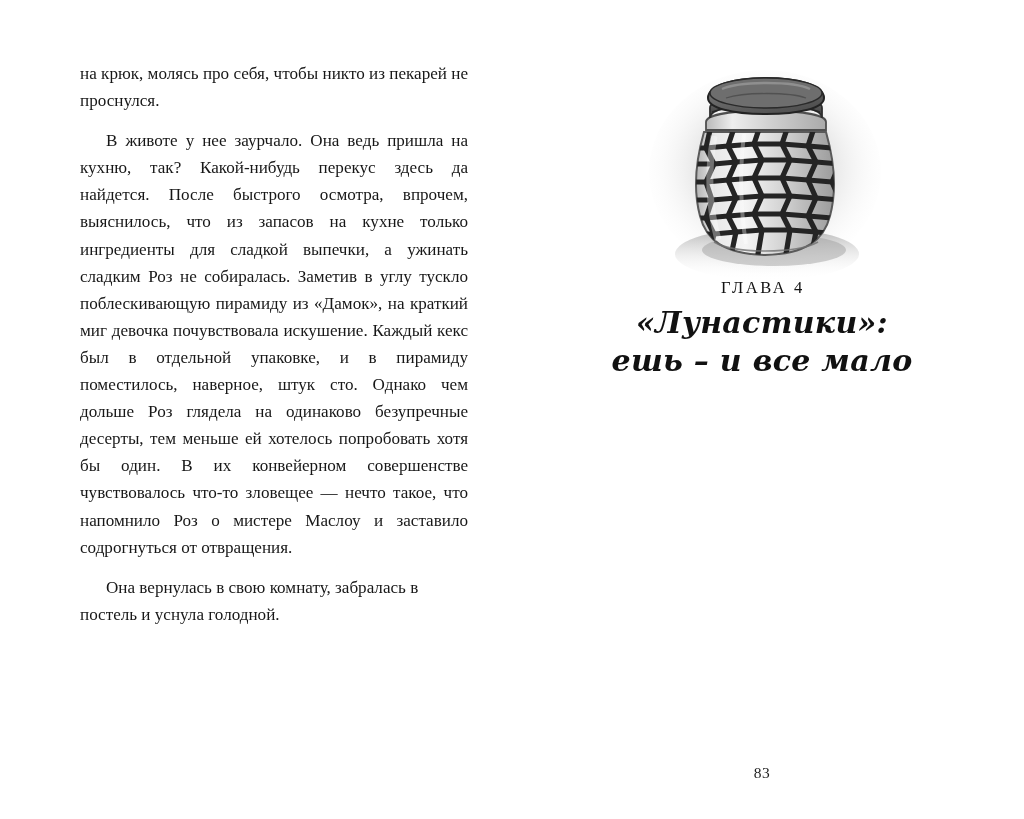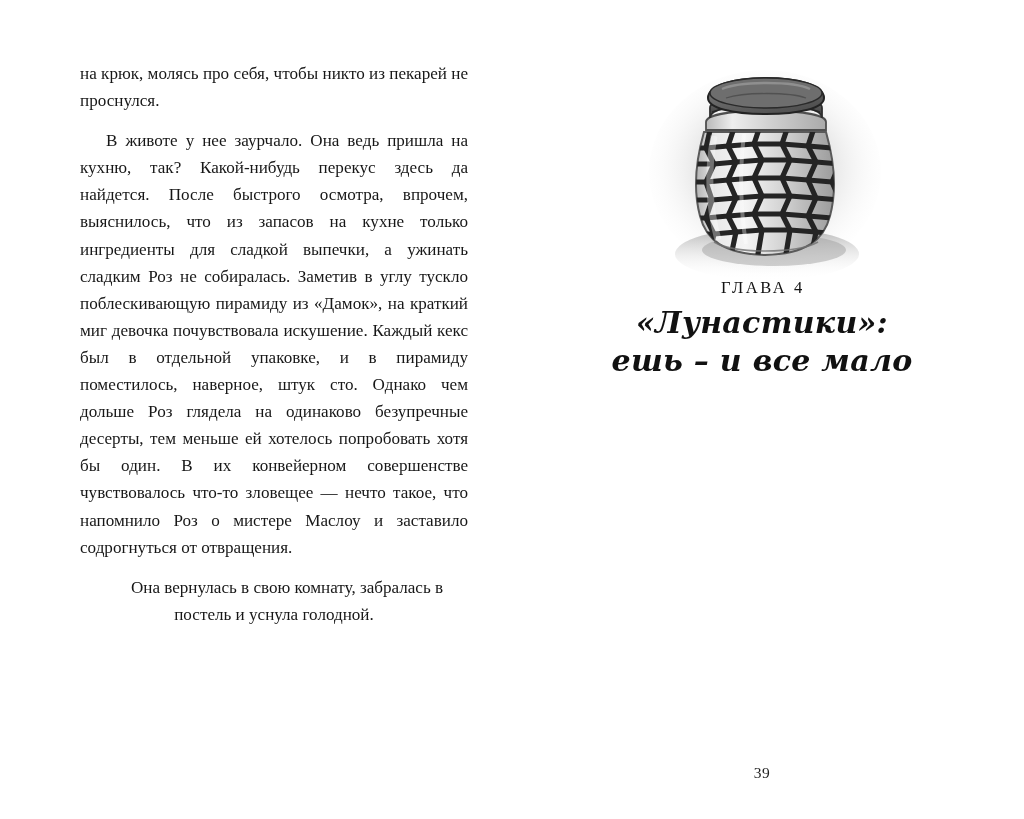--- a/index.html
+++ b/index.html
@@ -89,21 +89,21 @@
     font-size: 17.1px;
     line-height: 27.1px;
     text-align: justify;
     text-justify: inter-word;
     margin: 0;
     color: #171717;
     hyphens: manual;
   }
   .para + .para { margin-top: 13px; }
   .para.indent { text-indent: 26px; }
-  .para.last-left { text-align: center; }
+  .para.last-left { text-align: left; }
 
   .page-number {
     position: absolute;
     left: 0;
     top: 748px;
     width: 524px;
     text-align: center;
     font-size: 15.5px;
     color: #1f1f1f;
     letter-spacing: 0.5px;
@@ -218,16 +218,16 @@
     </div>
 
     <div class="chapter-head">
       <div class="chapter-label">Глава 4</div>
       <div class="chapter-title">
         <span class="tline">«Лунастики»:</span>
         <span class="tline">ешь – и все мало</span>
       </div>
     </div>
 
-    <div class="page-number">39</div>
+    <div class="page-number">83</div>
 
   </div>
 </div>
 
 </body></html>

